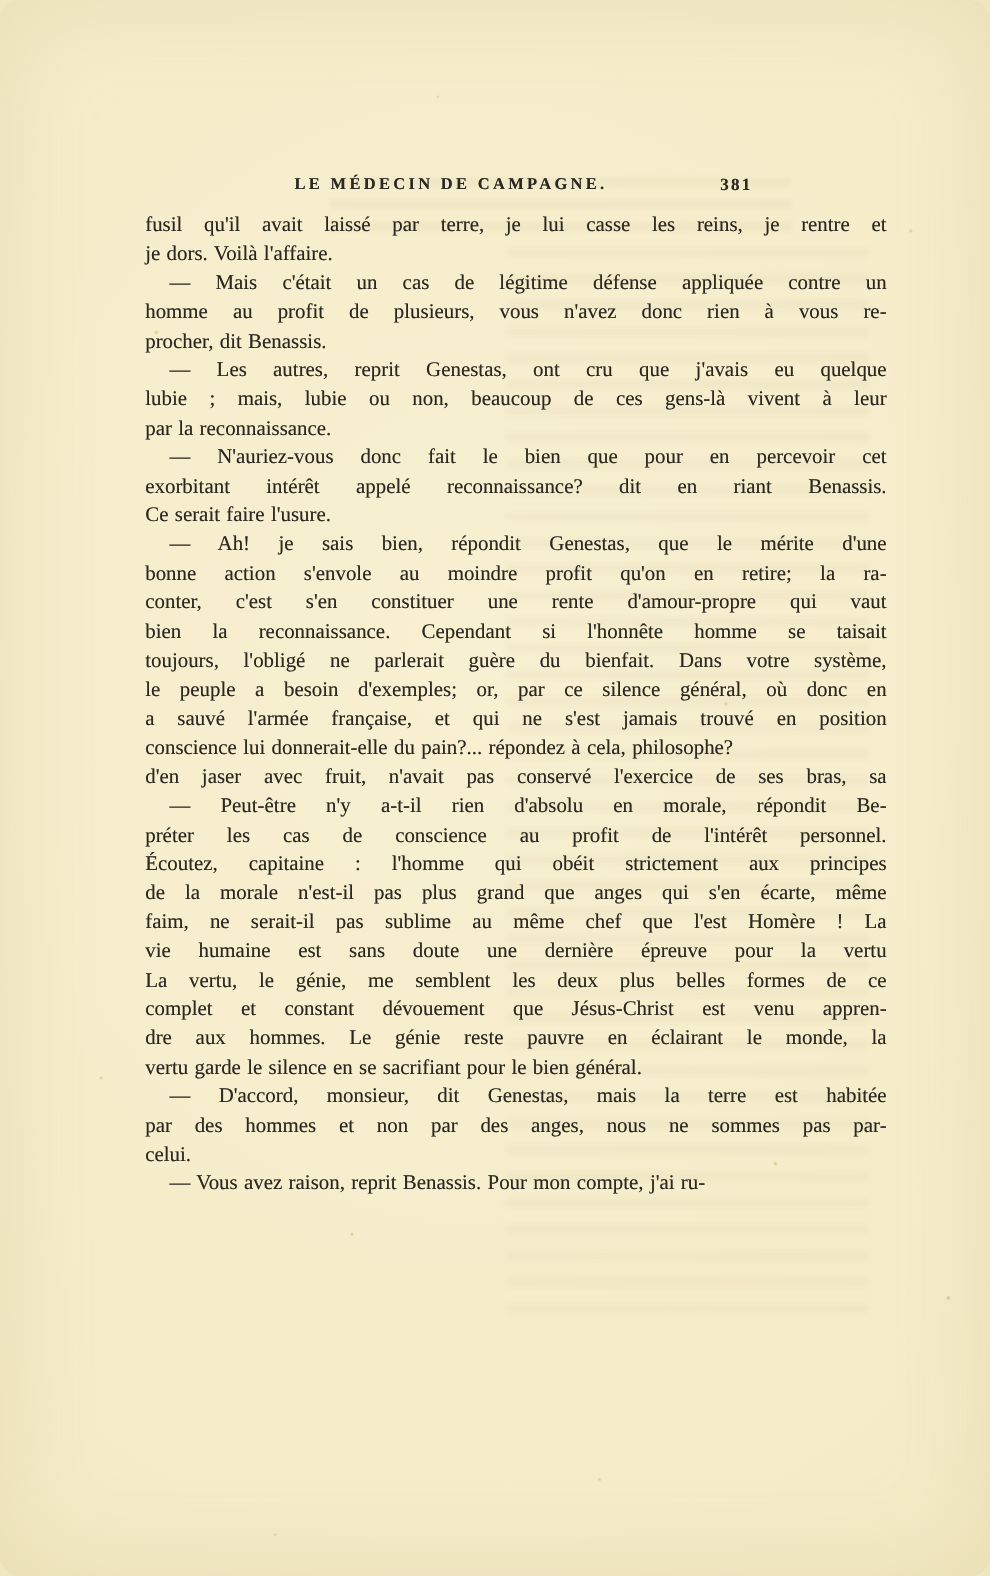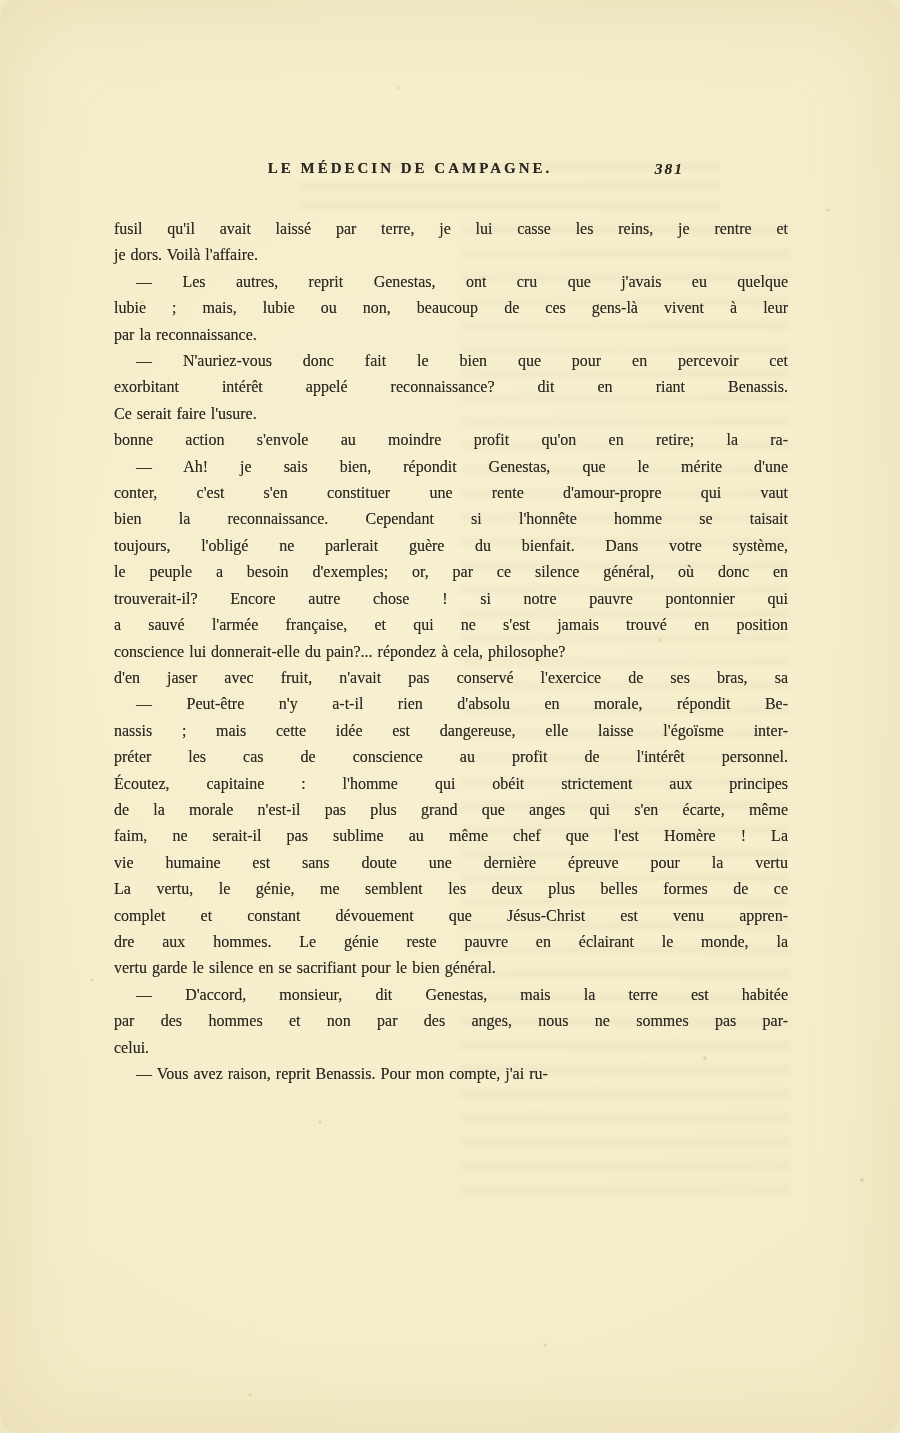--- a/index.html
+++ b/index.html
@@ -71,32 +71,30 @@
     letter-spacing: 3px;
     white-space: nowrap;
   }
   .running-header .pageno {
     position: absolute;
     right: 104px;
     top: 0;
     font-size: 15.5px;
     font-weight: bold;
     letter-spacing: 2px;
-    font-style: italic;
   }
   .body-block {
     position: absolute;
-    left: 114px;
+    left: 132px;
     top: 192px;
     width: 674px;
-    font-size: 16px;
+    font-size: 19px;
     line-height: 26.4px;
     text-shadow: 0 0 0.6px rgba(44,40,33,0.5);
     word-spacing: 1px;
-    margin-top: 24px;
   }
   .paragraph { margin: 0; }
   .line {
     text-align: justify;
     text-align-last: justify;
   }
   .line.last { text-align-last: left; }
   .line.indent { text-indent: 22px; }
 </style>
 </head>
@@ -110,44 +108,47 @@
     <span class="title">LE MÉDECIN DE CAMPAGNE.</span>
     <span class="pageno">381</span>
   </div>
 
   <div class="body-block">
       <div class="paragraph">
         <div class="line">fusil qu'il avait laissé par terre, je lui casse les reins, je rentre et</div>
         <div class="line last">je dors. Voilà l'affaire.</div>
       </div>
       <div class="paragraph">
+        <div class="line indent">— Mais c'était un cas de légitime défense appliquée contre un</div>
+        <div class="line">homme au profit de plusieurs, vous n'avez donc rien à vous re-</div>
+        <div class="line last">procher, dit Benassis.</div>
+      </div>
+      <div class="paragraph">
         <div class="line indent">— Les autres, reprit Genestas, ont cru que j'avais eu quelque</div>
         <div class="line">lubie ; mais, lubie ou non, beaucoup de ces gens-là vivent à leur</div>
         <div class="line last">par la reconnaissance.</div>
       </div>
       <div class="paragraph">
         <div class="line indent">— N'auriez-vous donc fait le bien que pour en percevoir cet</div>
         <div class="line">exorbitant intérêt appelé reconnaissance? dit en riant Benassis.</div>
         <div class="line last">Ce serait faire l'usure.</div>
       </div>
       <div class="paragraph">
+        <div class="line indent">— Ah! je sais bien, répondit Genestas, que le mérite d'une</div>
         <div class="line">bonne action s'envole au moindre profit qu'on en retire; la ra-</div>
-        <div class="line indent">— Ah! je sais bien, répondit Genestas, que le mérite d'une</div>
         <div class="line">conter, c'est s'en constituer une rente d'amour-propre qui vaut</div>
         <div class="line">bien la reconnaissance. Cependant si l'honnête homme se taisait</div>
         <div class="line">toujours, l'obligé ne parlerait guère du bienfait. Dans votre système,</div>
         <div class="line">le peuple a besoin d'exemples; or, par ce silence général, où donc en</div>
-        <div class="line">trouverait-il? Encore autre chose ! si notre pauvre pontonnier qui</div>
         <div class="line">a sauvé l'armée française, et qui ne s'est jamais trouvé en position</div>
         <div class="line last">conscience lui donnerait-elle du pain?... répondez à cela, philosophe?</div>
         <div class="line">d'en jaser avec fruit, n'avait pas conservé l'exercice de ses bras, sa</div>
       </div>
       <div class="paragraph">
         <div class="line indent">— Peut-être n'y a-t-il rien d'absolu en morale, répondit Be-</div>
-        <div class="line">nassis ; mais cette idée est dangereuse, elle laisse l'égoïsme inter-</div>
         <div class="line">préter les cas de conscience au profit de l'intérêt personnel.</div>
         <div class="line">Écoutez, capitaine : l'homme qui obéit strictement aux principes</div>
         <div class="line">de la morale n'est-il pas plus grand que anges qui s'en écarte, même</div>
         <div class="line">faim, ne serait-il pas sublime au même chef que l'est Homère ! La</div>
         <div class="line">vie humaine est sans doute une dernière épreuve pour la vertu</div>
         <div class="line">La vertu, le génie, me semblent les deux plus belles formes de ce</div>
         <div class="line">complet et constant dévouement que Jésus-Christ est venu appren-</div>
         <div class="line">dre aux hommes. Le génie reste pauvre en éclairant le monde, la</div>
         <div class="line last">vertu garde le silence en se sacrifiant pour le bien général.</div>
       </div>

